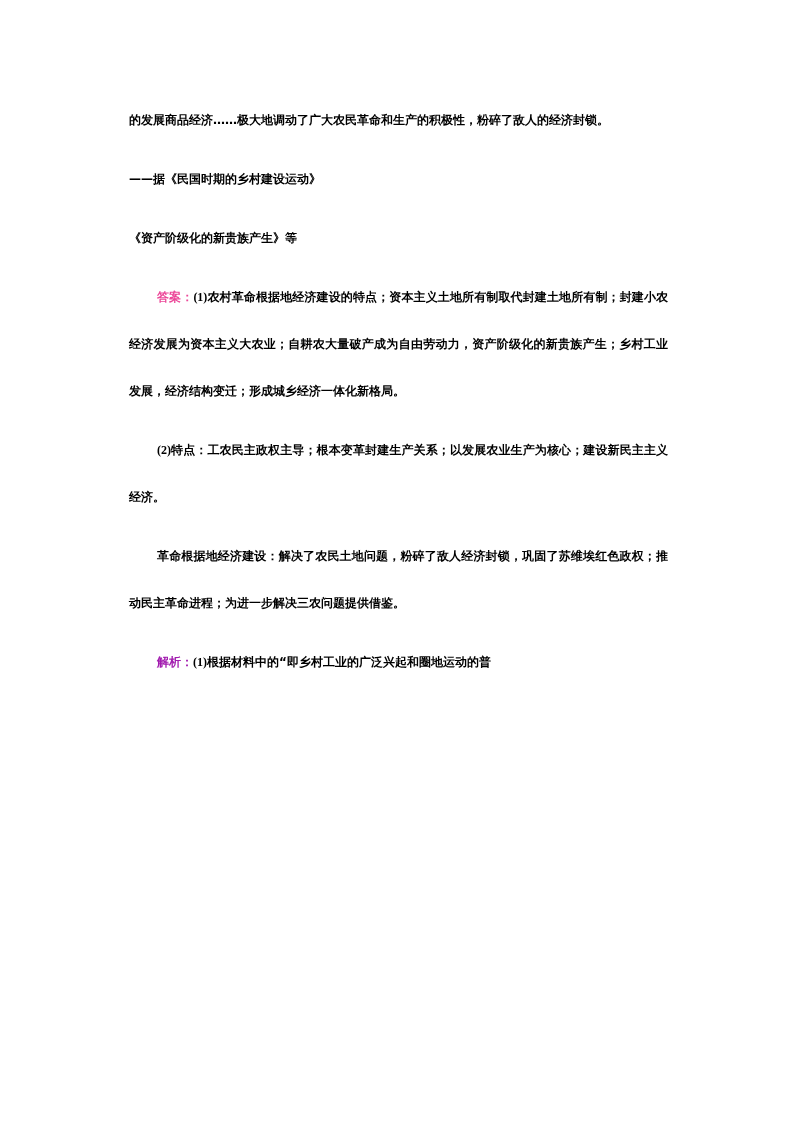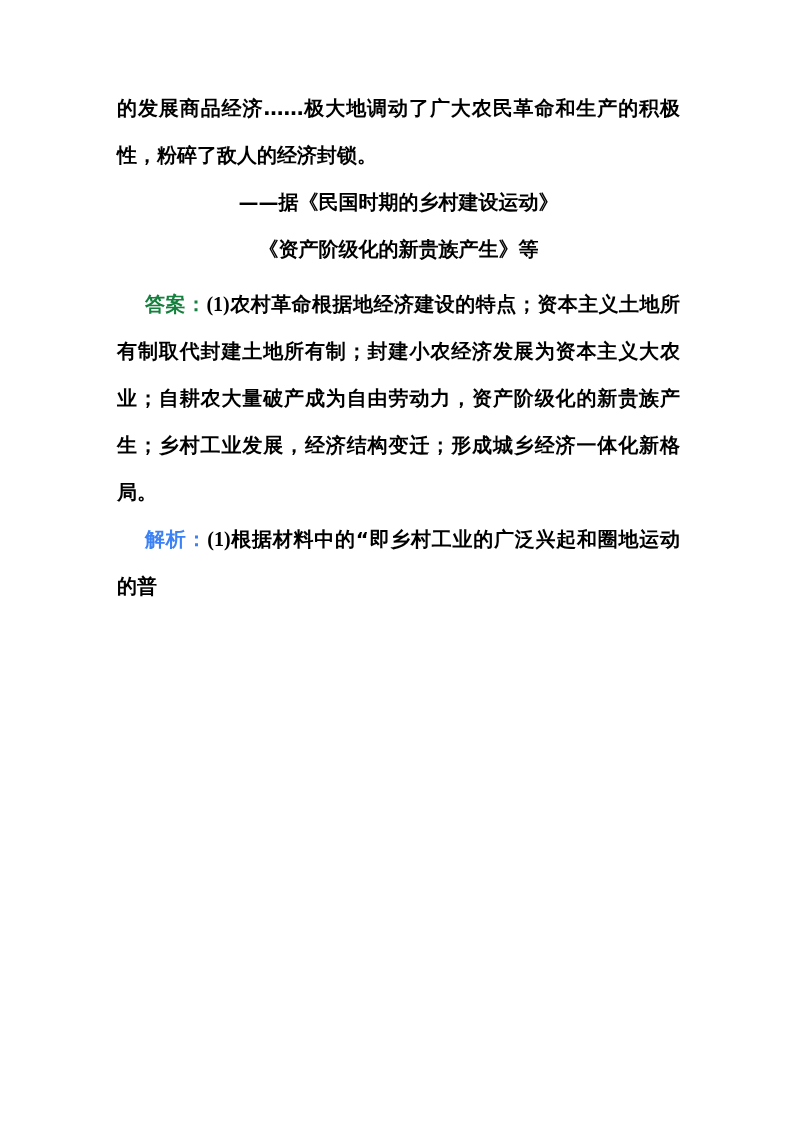--- a/index.html
+++ b/index.html
@@ -16,65 +16,67 @@
     font-family: "DejaVu Sans", sans-serif;
     color: #000000;
   }
   .content {
     position: absolute;
     left: 117px;
     top: 85px;
     width: 563px;
   }
   .para {
-    margin: 0;
-    font-size: 20px;
+    margin: 12px;
+    font-size: 12px;
     font-weight: bold;
     line-height: 47px;
     text-align: justify;
     letter-spacing: 0px;
   }
   .para.source {
-    text-align: center;
+    text-align: left;
   }
   .para.question {
     line-height: 37px;
   }
   .indent {
     text-indent: 28px;
   }
   .gap-sm {
     margin-top: 8px;
   }
   .num {
     font-family: "Liberation Serif", serif;
     font-weight: bold;
   }
   .label-answer {
-    color: #15803d;
+    color: #ec4899;
   }
   .label-analysis {
-    color: #3b82f6;
+    color: #a21caf;
   }
 </style>
 </head>
 <body>
 
 <div class="page">
   <div class="content">
 
     <p class="para material"><span>的发展商品经济……极大地调动了广大农民革命和生产的积极性，粉碎了敌人的经济封锁。</span></p>
 
     <p class="para source"><span>——据《民国时期的乡村建设运动》</span></p>
 
     <p class="para source"><span>《资产阶级化的新贵族产生》等</span></p>
 
 
 
     <p class="para indent gap-sm"><span class="label-answer">答案：</span><span class="num">(1)</span><span>农村革命根据地经济建设的特点；资本主义土地所有制取代封建土地所有制；封建小农经济发展为资本主义大农业；自耕农大量破产成为自由劳动力，资产阶级化的新贵族产生；乡村工业发展，经济结构变迁；形成城乡经济一体化新格局。</span></p>
 
+    <p class="para indent"><span class="num">(2)</span><span>特点：工农民主政权主导；根本变革封建生产关系；以发展农业生产为核心；建设新民主主义经济。</span></p>
 
 
+    <p class="para indent"><span>革命根据地经济建设：解决了农民土地问题，粉碎了敌人经济封锁，巩固了苏维埃红色政权；推动民主革命进程；为进一步解决三农问题提供借鉴。</span></p>
 
     <p class="para indent"><span class="label-analysis">解析：</span><span class="num">(1)</span><span>根据材料中的“即乡村工业的广泛兴起和圈地运动的普</span></p>
 
   </div>
 </div>
 
 </body></html>

